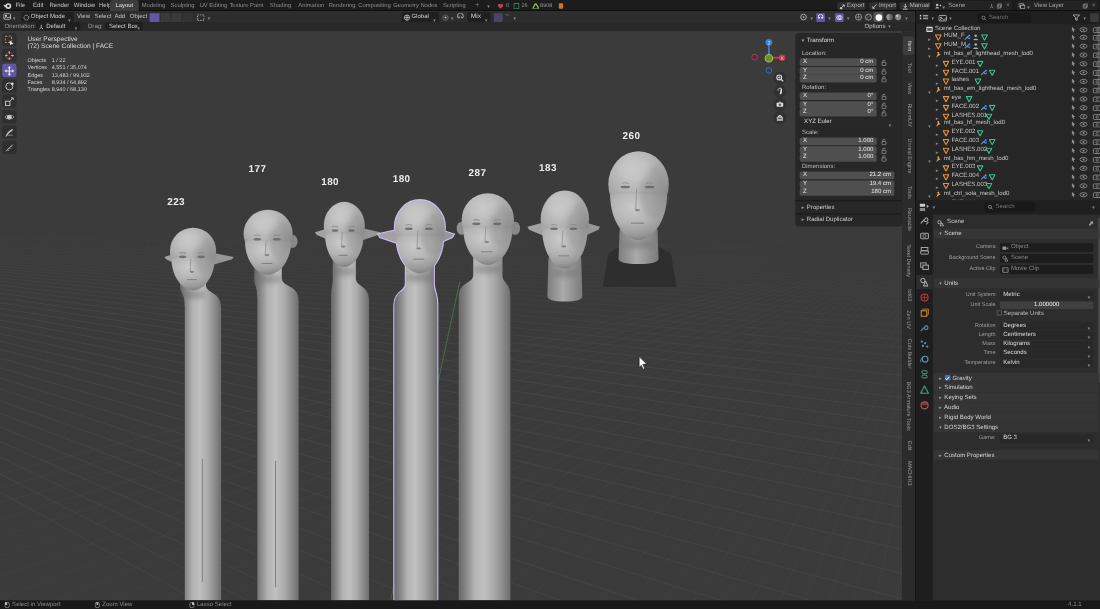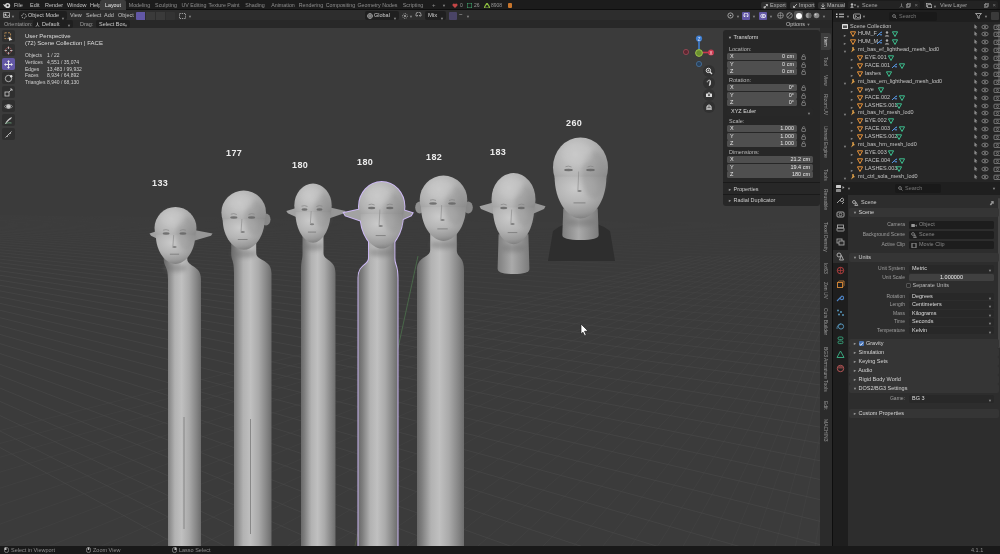--- a/index.html
+++ b/index.html
@@ -442,25 +442,25 @@
 <path d="M565.5 138.7 Q568.5 137.4 571.5 139.0" stroke="#8c8c8c" stroke-width="1" fill="none" opacity="0.8"></path>
 <path d="M587.5 139.0 Q590.5 137.4 593.5 138.7" stroke="#888888" stroke-width="1" fill="none" opacity="0.8"></path>
 <ellipse cx="568.5" cy="142.0" rx="4.4" ry="1.2" fill="#717171"></ellipse>
 <ellipse cx="590.5" cy="142.0" rx="4.4" ry="1.2" fill="#6d6d6d"></ellipse>
 <path d="M578.7 143.5 L577.9 162.3" stroke="#8f8f8f" stroke-width="0.9" fill="none" opacity="0.8"></path>
 <ellipse cx="579.5" cy="163.1" rx="2.2" ry="1" fill="#828282"></ellipse>
 <line x1="573.5" y1="174.9" x2="585.5" y2="174.9" stroke="#7d7d7d" stroke-width="1" opacity="0.9"></line>
 <line x1="184" y1="389" x2="184" y2="501" stroke="#7a7a7a" stroke-width="0.8"></line>
 <line x1="250.5" y1="391" x2="250.5" y2="506" stroke="#7a7a7a" stroke-width="0.8"></line>
 </svg>
-  <div class="hlabel" style="left:152px;top:150px">133</div>
+  <div class="hlabel" style="left:152px;top:150px">223</div>
   <div class="hlabel" style="left:226px;top:120px">177</div>
   <div class="hlabel" style="left:292px;top:132px">180</div>
   <div class="hlabel" style="left:357px;top:129px">180</div>
-  <div class="hlabel" style="left:426px;top:124px">182</div>
+  <div class="hlabel" style="left:426px;top:124px">287</div>
   <div class="hlabel" style="left:490px;top:119px">183</div>
   <div class="hlabel" style="left:566px;top:90px">260</div>
 
   <div class="abs" style="left:2px;top:2px;width:14px;height:112px">
     <div class="tbtn" style="top:0px">
           <svg width="9" height="9" viewBox="0 0 9 9">
             <rect x="0.8" y="0.8" width="5.8" height="5.8" fill="none" stroke="#bd9158" stroke-width="0.9" stroke-dasharray="2 1.2"></rect>
             <path d="M4.6 4.6 L8.4 8 L6.4 8.2 L5.2 9 Z" fill="#e6e6e6"></path>
           </svg>
         </div>

